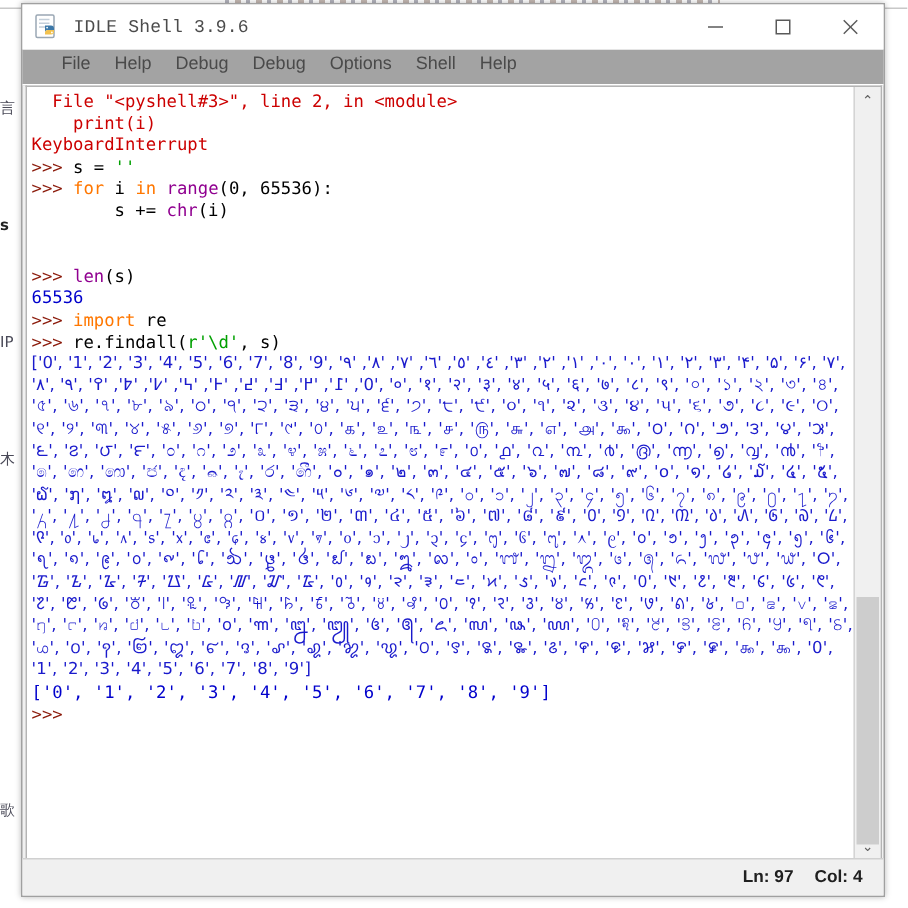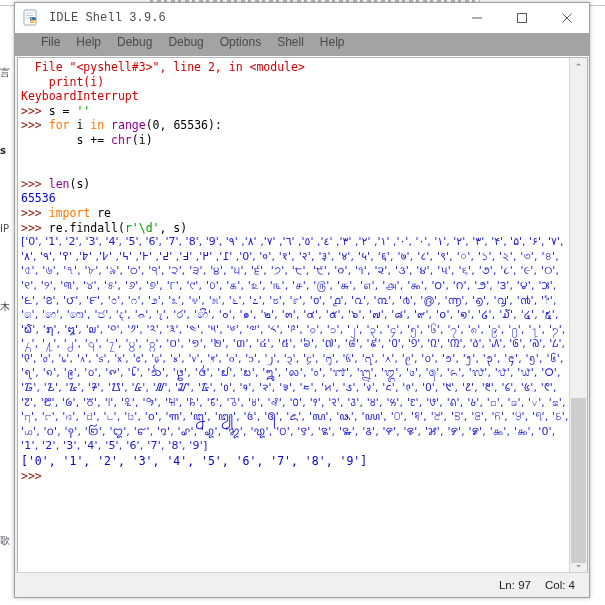--- a/index.html
+++ b/index.html
@@ -162,20 +162,21 @@
     flex: 0 0 24px; height: 24px;
     background: #f0f0f0;
     border-top: 1px solid #d0d0d0;
     display: flex; align-items: center; justify-content: flex-end;
     padding-right: 14px;
     gap: 14px;
   }
   .status-text {
     font-size: 11.5px; color: #202020;
     font-family: "Liberation Sans", sans-serif;
+    font-weight: bold;
   }
 </style>
 </head>
 <body>
 
 <div id="root">
 
   <div class="desktop">
     <div class="bg-strip-top"></div>
     <div class="bg-rule"></div>

